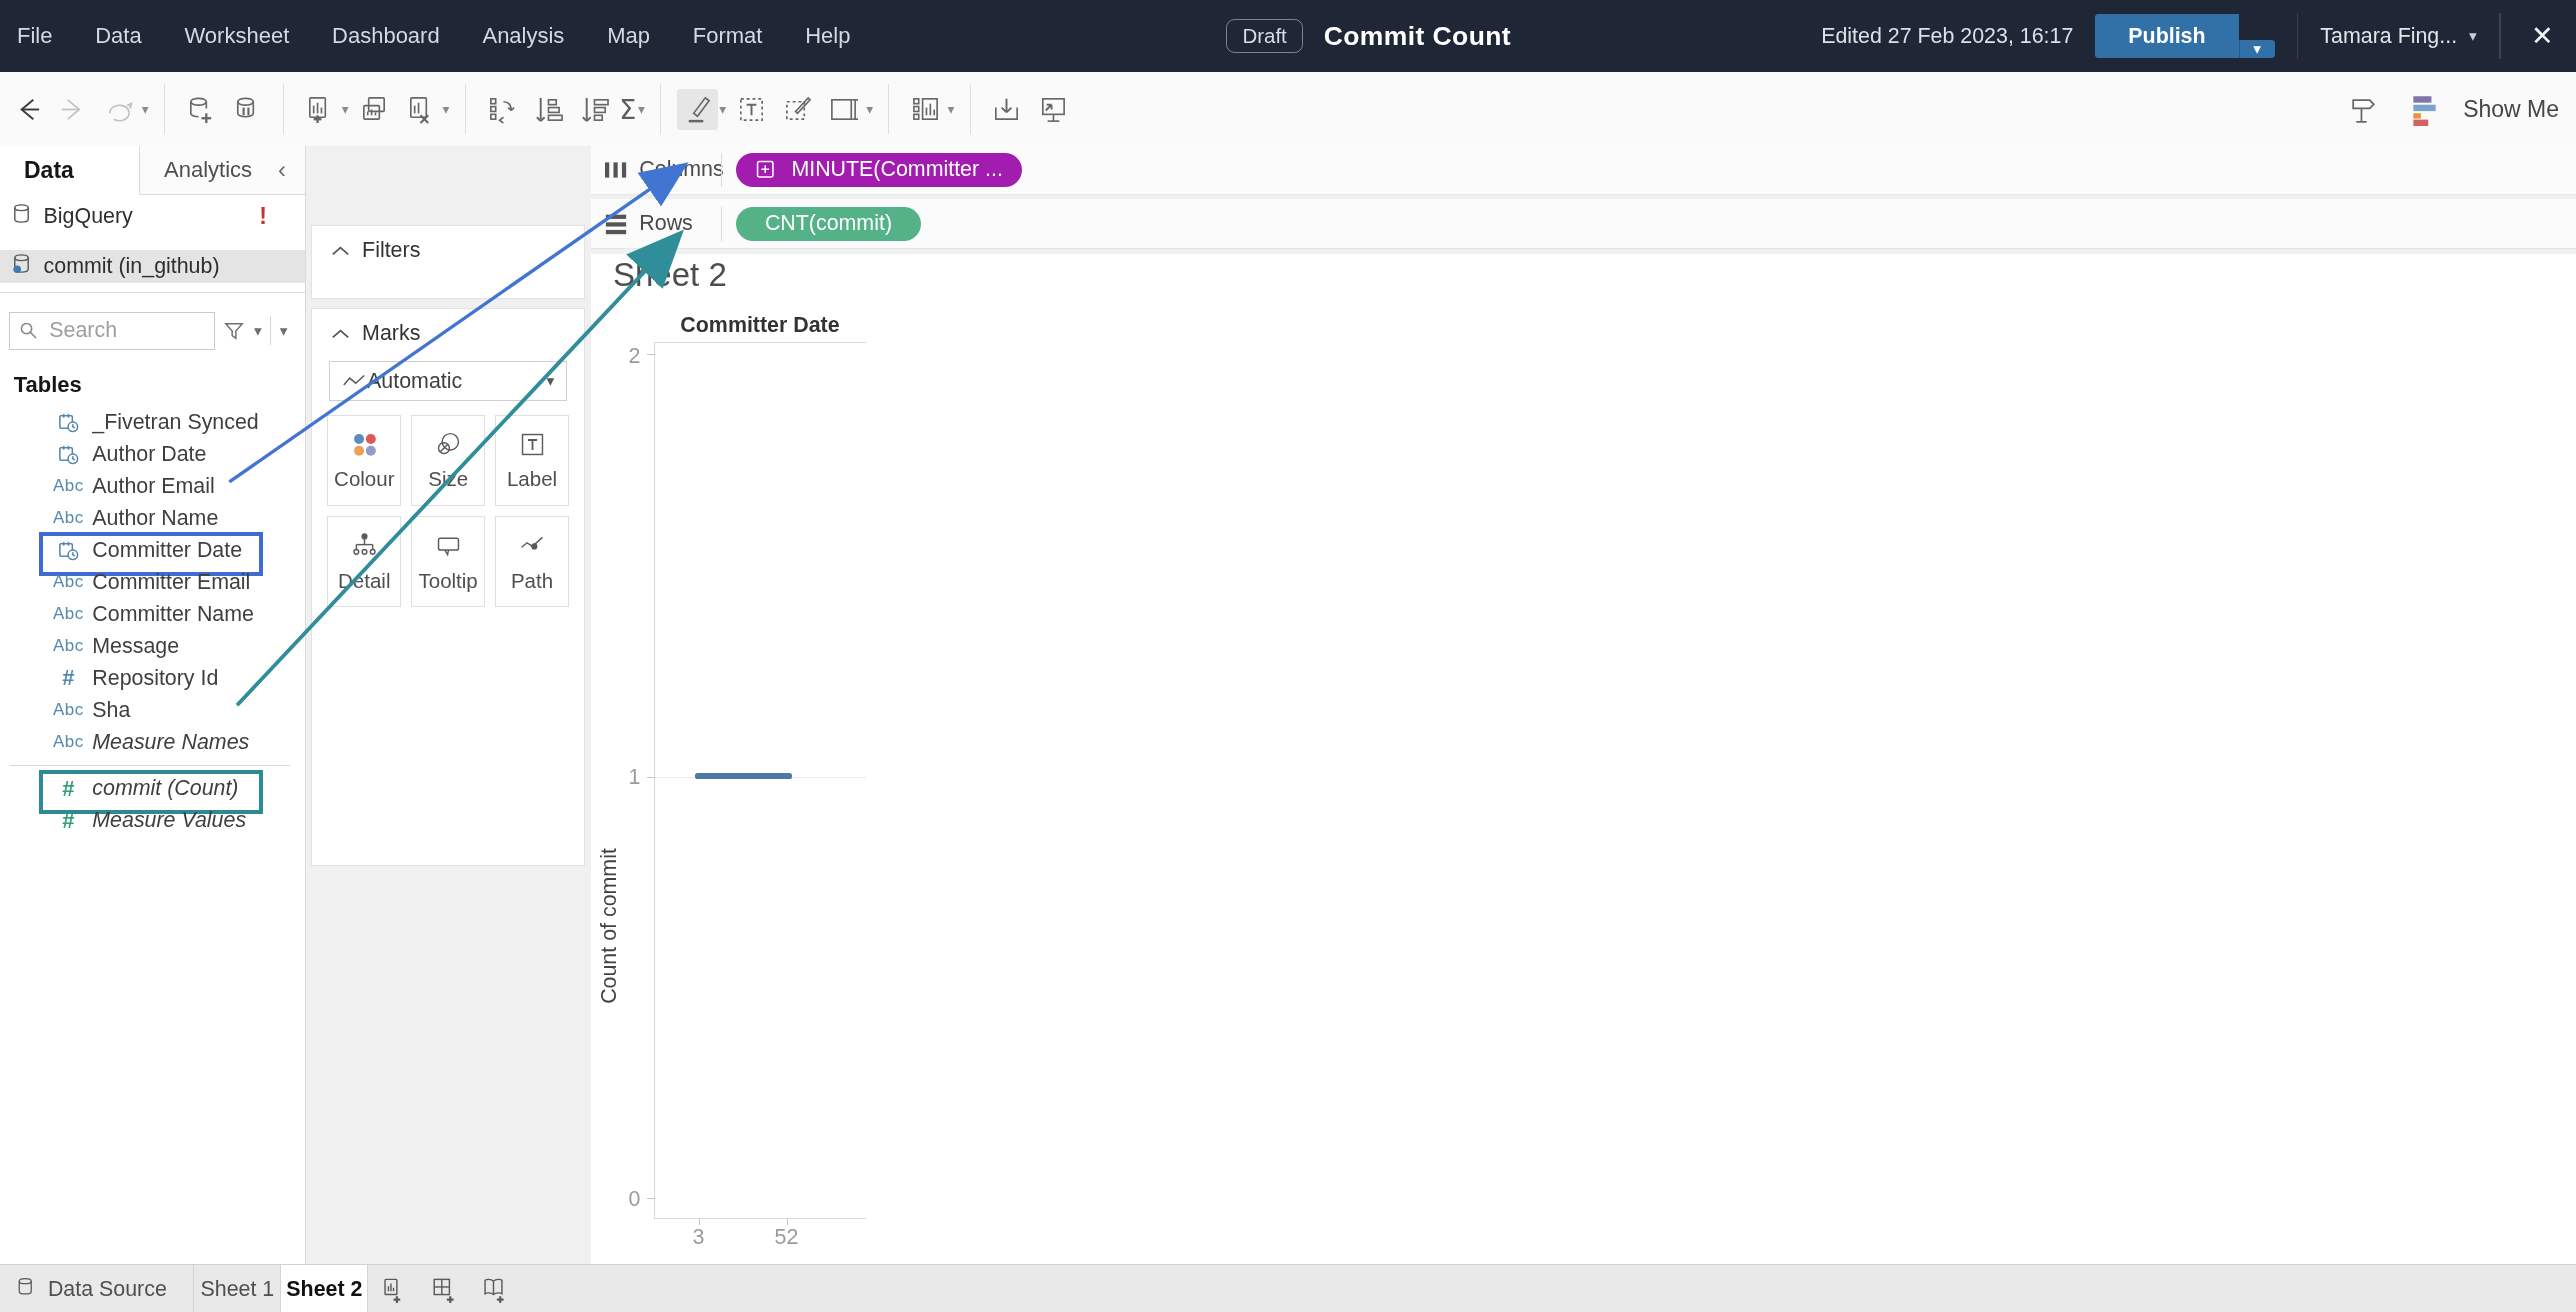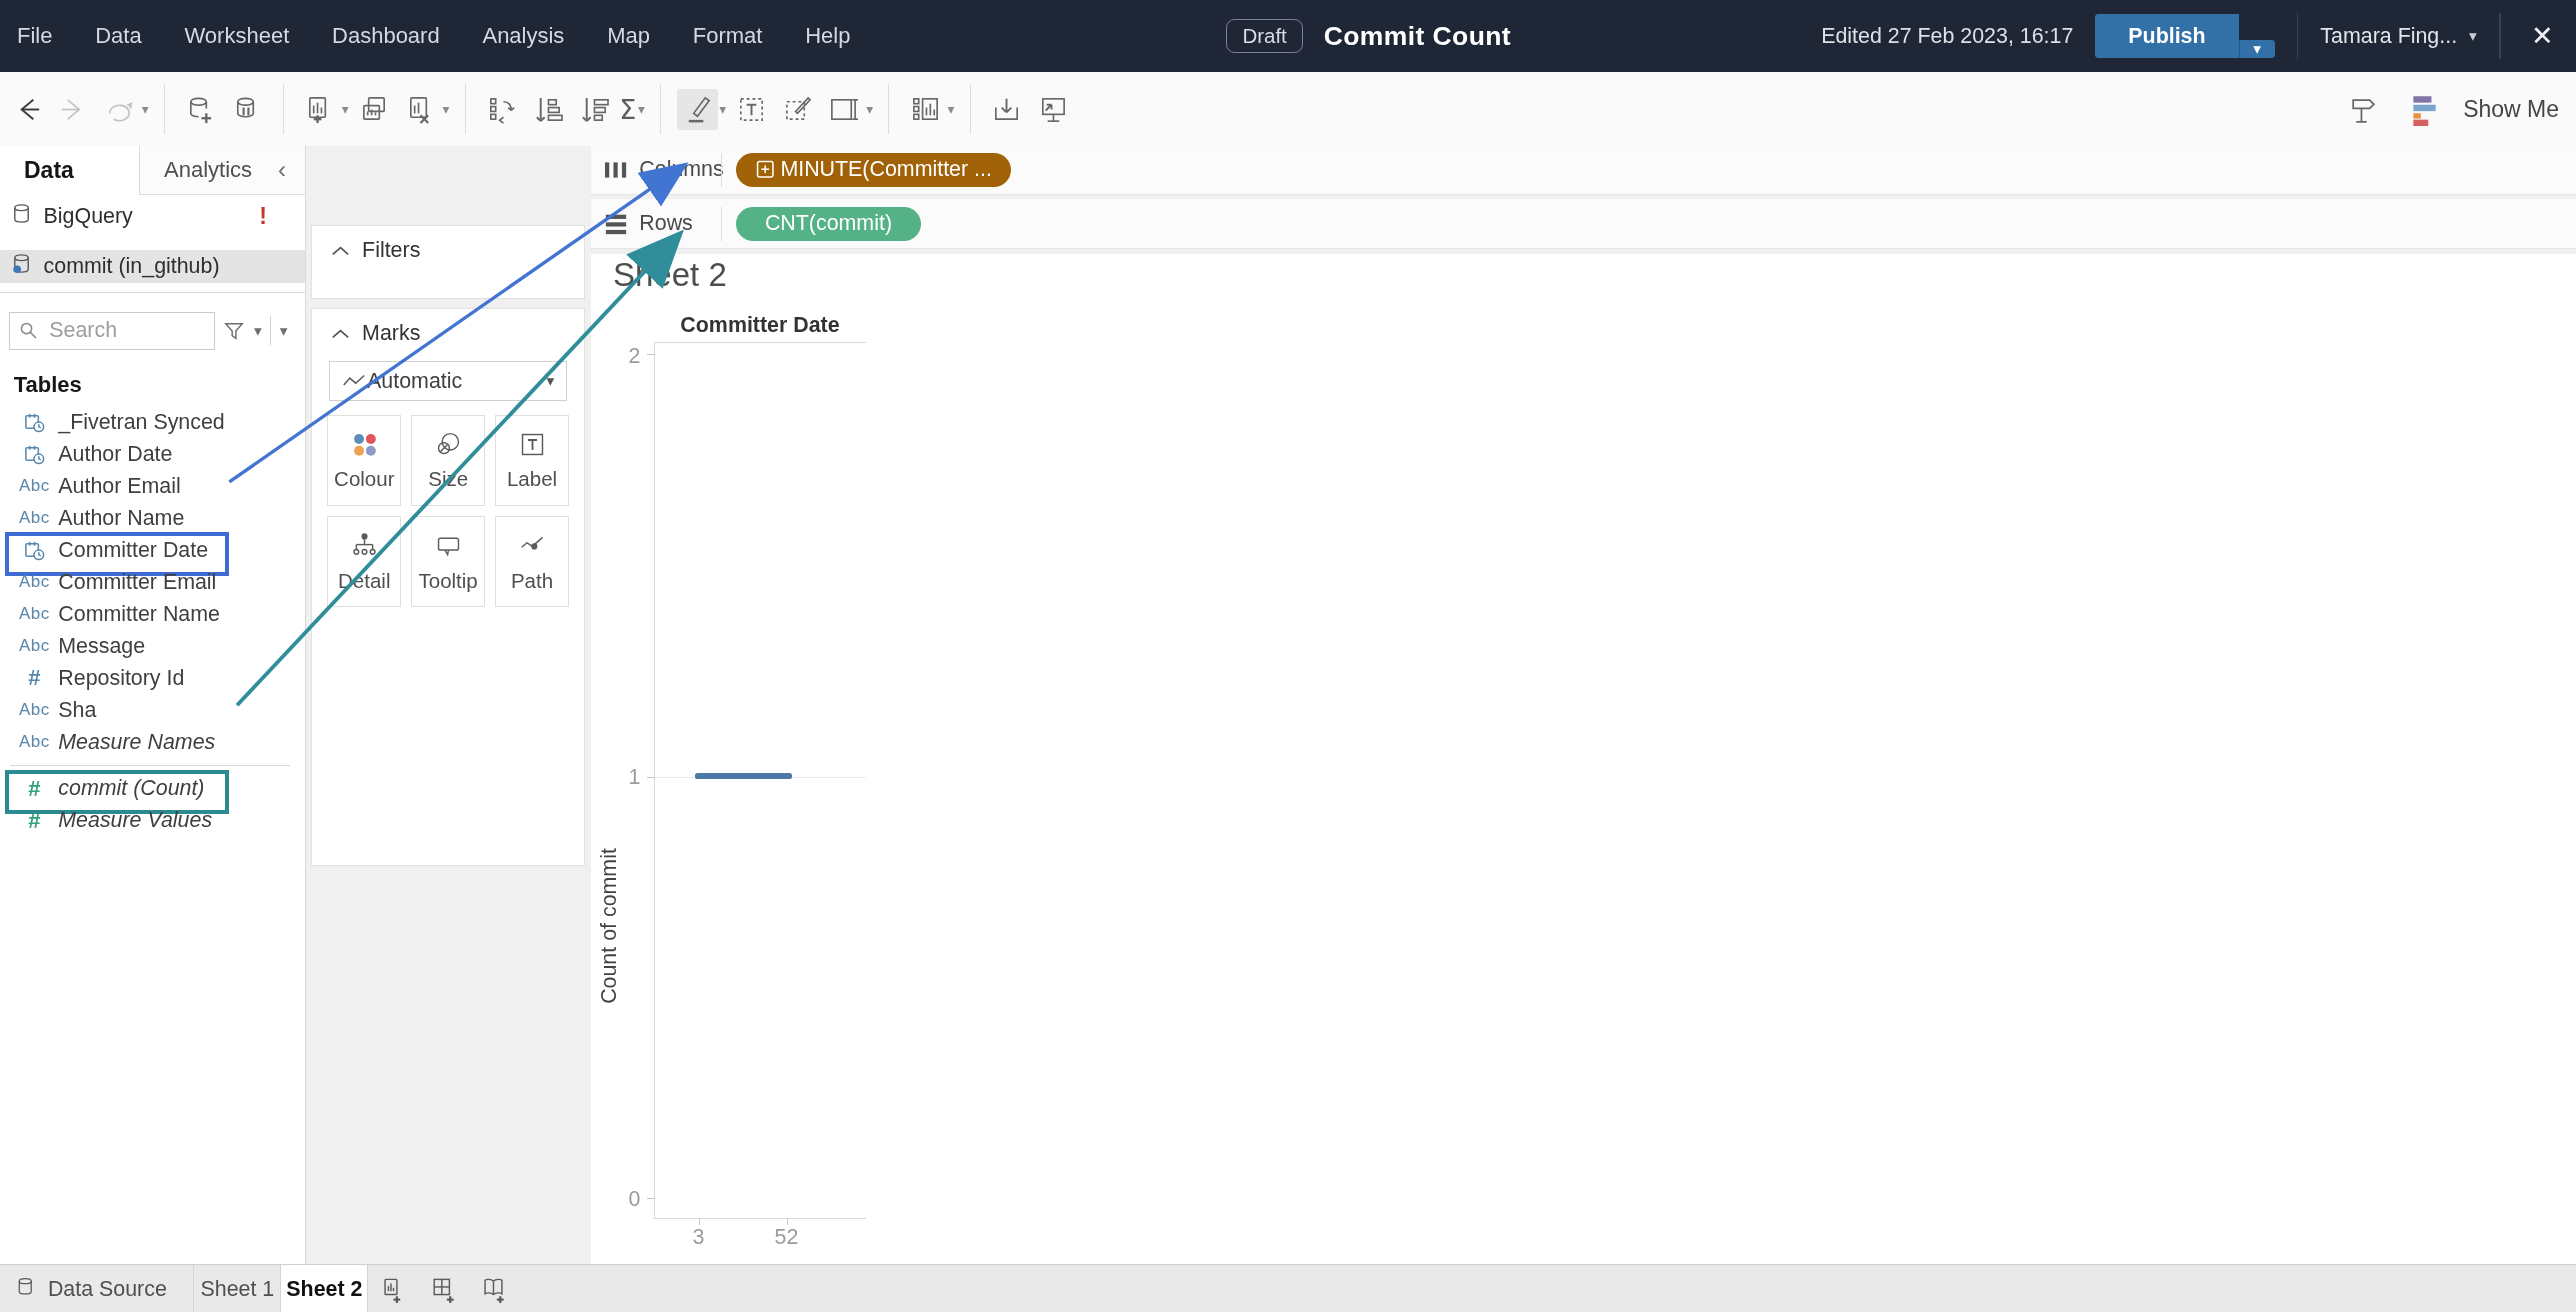--- a/index.html
+++ b/index.html
@@ -57,21 +57,21 @@
   .search-wrap{display:flex;align-items:center;margin:19px 8.6px 0 8.6px;gap:8.6px;}
   .search-box{flex:0 0 187px;height:36px;border:0.9px solid #cbcbcb;display:flex;align-items:center;
               padding:0 8.6px;gap:8.6px;background:#fff;}
   .search-box input{border:none;outline:none;font-size:21.4px;color:#444;width:128px;
                     font-family:"Liberation Sans",sans-serif;background:transparent;}
   .search-box input::placeholder{color:#9d9d9d;}
   .sdiv{width:0.9px;height:29px;background:#d5d5d5;}
   .scaret{color:#6f6f6f;font-size:15.4px;}
   .tables-h{font-size:22px;font-weight:bold;color:#161616;margin:22px 0 8.6px 13.7px;}
   .field{display:flex;align-items:center;height:32px;font-size:21.4px;color:#3f3f3f;
-         position:relative;padding-left:10.3px;}
+         position:relative;padding-left:10.3px;margin-left:34px;}
   .ficon{width:48px;display:flex;justify-content:center;align-items:center;flex:0 0 48px;}
   .abc{font-size:17px;color:#5787ad;letter-spacing:0.4px;}
   .hash{font-size:22px;color:#5787ad;font-weight:bold;}
   .hash.green{color:#33a07a;}
   .flabel{white-space:nowrap;}
   .ital .flabel{font-style:italic;}
   .hl{position:absolute;left:5.1px;top:-2.6px;width:216px;height:36px;pointer-events:none;}
   .hl-blue{border:4.3px solid #3e6cd3;}
   .hl-teal{border:4.3px solid #2b8b91;}
   .fdivider{height:0.9px;background:#d8d8d8;margin:6.8px 15.4px 6.8px 10.3px;}
@@ -97,21 +97,21 @@
   .shelf{position:absolute;left:0;right:0;height:49px;background:#fbfbfb;
          border-bottom:0.9px solid #e6e6e6;display:flex;align-items:center;}
   .shelf-cols{top:0;}
   .shelf-rows{top:54px;}
   .shelf-icon{margin-left:12px;display:flex;align-items:center;}
   .shelf-icon svg{stroke:#555;fill:#555;stroke-width:0;}
   .shelf-label{font-size:21.4px;color:#4a4a4a;margin-left:10.3px;width:82px;}
   .shelf-sep{width:0.9px;height:34px;background:#dcdcdc;margin-right:13.7px;}
   .pill{height:34px;border-radius:17px;display:flex;align-items:center;color:#fff;
         font-size:21.4px;padding:0 19px;white-space:nowrap;}
-  .pill-blue{background:#a16207;gap:5px;}
+  .pill-blue{background:#a21caf;gap:16px;}
   .pill-green{background:#55b287;padding:0 29px;}
   .plusbox{display:flex;align-items:center;}
   .plusbox svg{stroke:#fff;fill:none;stroke-width:1.8;}
   .sheet-title{position:absolute;top:111px;left:22px;font-size:33px;color:#4d4d4d;}
   .col-header{position:absolute;top:168px;left:63px;width:212px;text-align:center;
               font-size:21.4px;font-weight:bold;color:#333;}
   .axis-line{position:absolute;background:#d9d9d9;}
   .gridline{position:absolute;background:#ececec;height:0.9px;}
   .ytick{position:absolute;left:15.4px;width:34px;text-align:right;font-size:21.4px;color:#9b9b9b;}
   .ytickmark{position:absolute;left:56px;width:7.7px;height:0.9px;background:#c4c4c4;}

